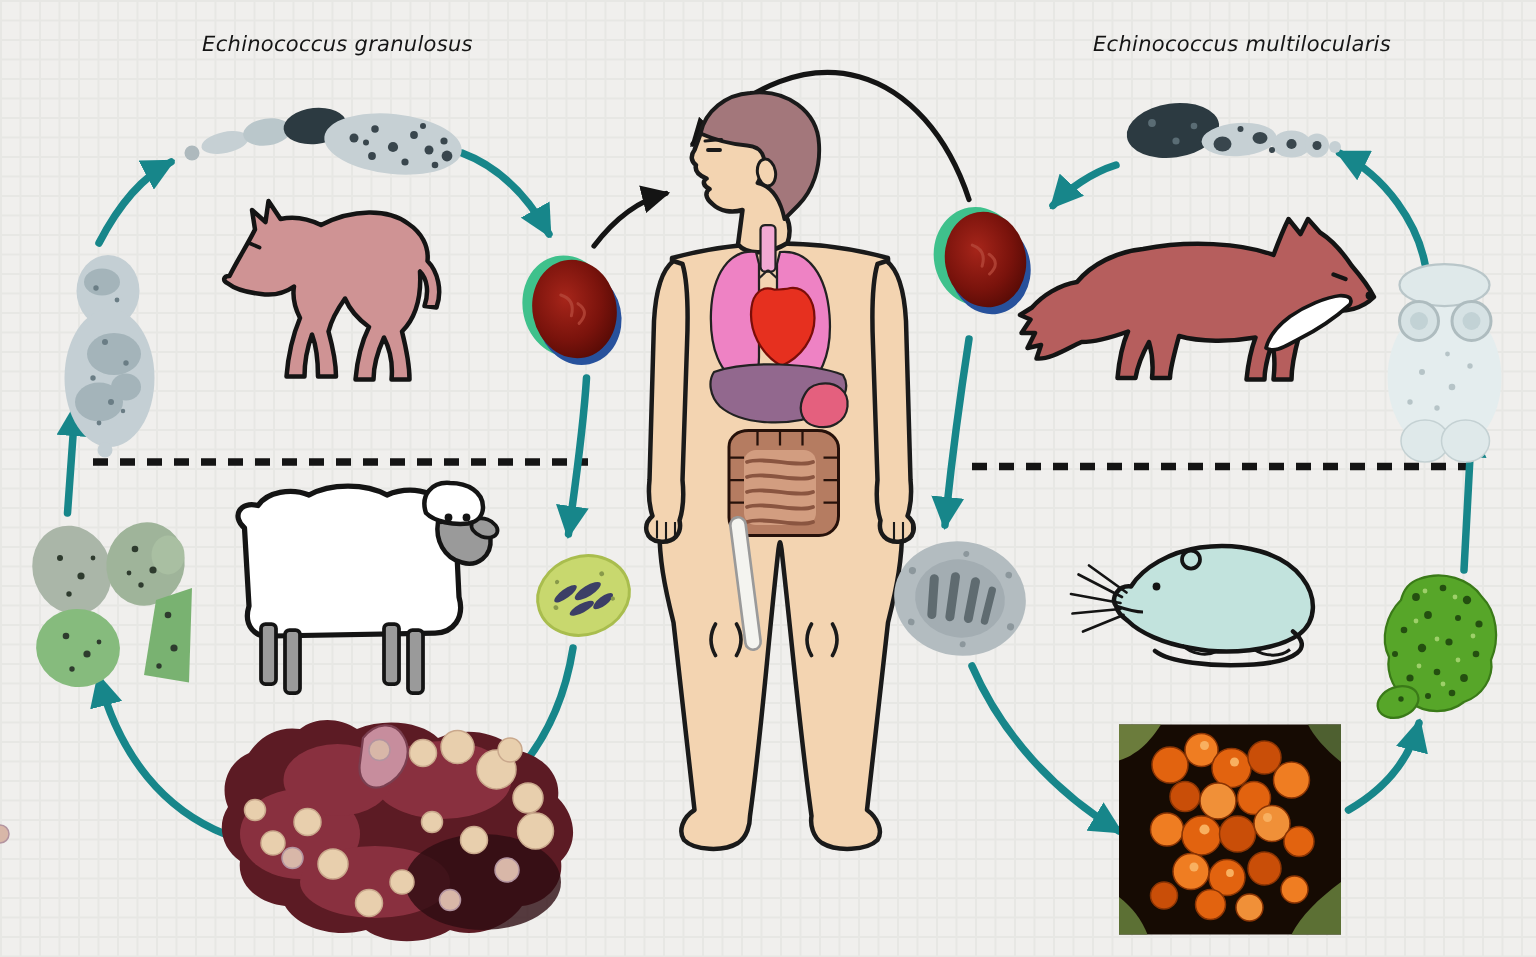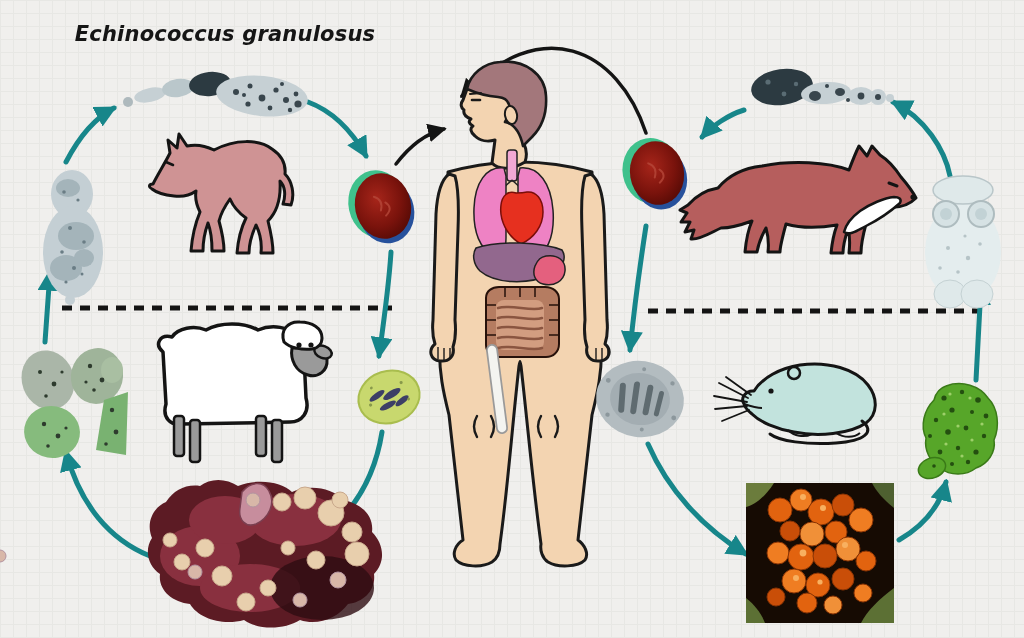--- a/index.html
+++ b/index.html
@@ -7,33 +7,34 @@
     position:relative;width:1024px;height:638px;overflow:hidden;
     background-color:var(--bg,#f0efed);
     background-image:
       linear-gradient(var(--grid,#e8e8e5) 1px, transparent 1px),
       linear-gradient(90deg, var(--grid,#e8e8e5) 1px, transparent 1px);
     background-size:13px 13px;
     font-family:"DejaVu Sans",sans-serif;
   }
   .title{
     position:absolute;top:22px;width:340px;text-align:center;
-    font-size:21px;font-weight:bold;font-style:italic;color:var(--text,#151515);
+    font-size:14px;font-weight:normal;font-style:italic;color:var(--text,#151515);
     letter-spacing:0.2px;
   }
   .title.left{left:55px;}
   .title.right{left:658px;}
   svg.scene{position:absolute;left:0;top:0;}
 </style>
 </head>
 <body>
 
 <div class="stage">
 
   <div class="title left">Echinococcus granulosus</div>
+  <div class="title right">Echinococcus multilocularis</div>
 
   <svg class="scene" width="1024" height="638" viewBox="0 0 1024 638">
     <defs>
       <marker id="ahTeal" viewBox="0 0 10 10" refX="8.5" refY="5" markerWidth="4.4" markerHeight="4.4" orient="auto-start-reverse">
         <path d="M0,0 L10,5 L0,10 Z" fill="#17868a" style="fill:var(--teal)"></path>
       </marker>
       <marker id="ahBlack" viewBox="0 0 10 10" refX="8.5" refY="5" markerWidth="5.4" markerHeight="5.4" orient="auto-start-reverse">
         <path d="M0,0 L10,5 L0,10 Z" fill="#141414" style="fill:var(--black)"></path>
       </marker>
       <radialGradient id="eggGrad" cx="42%" cy="38%" r="68%">

